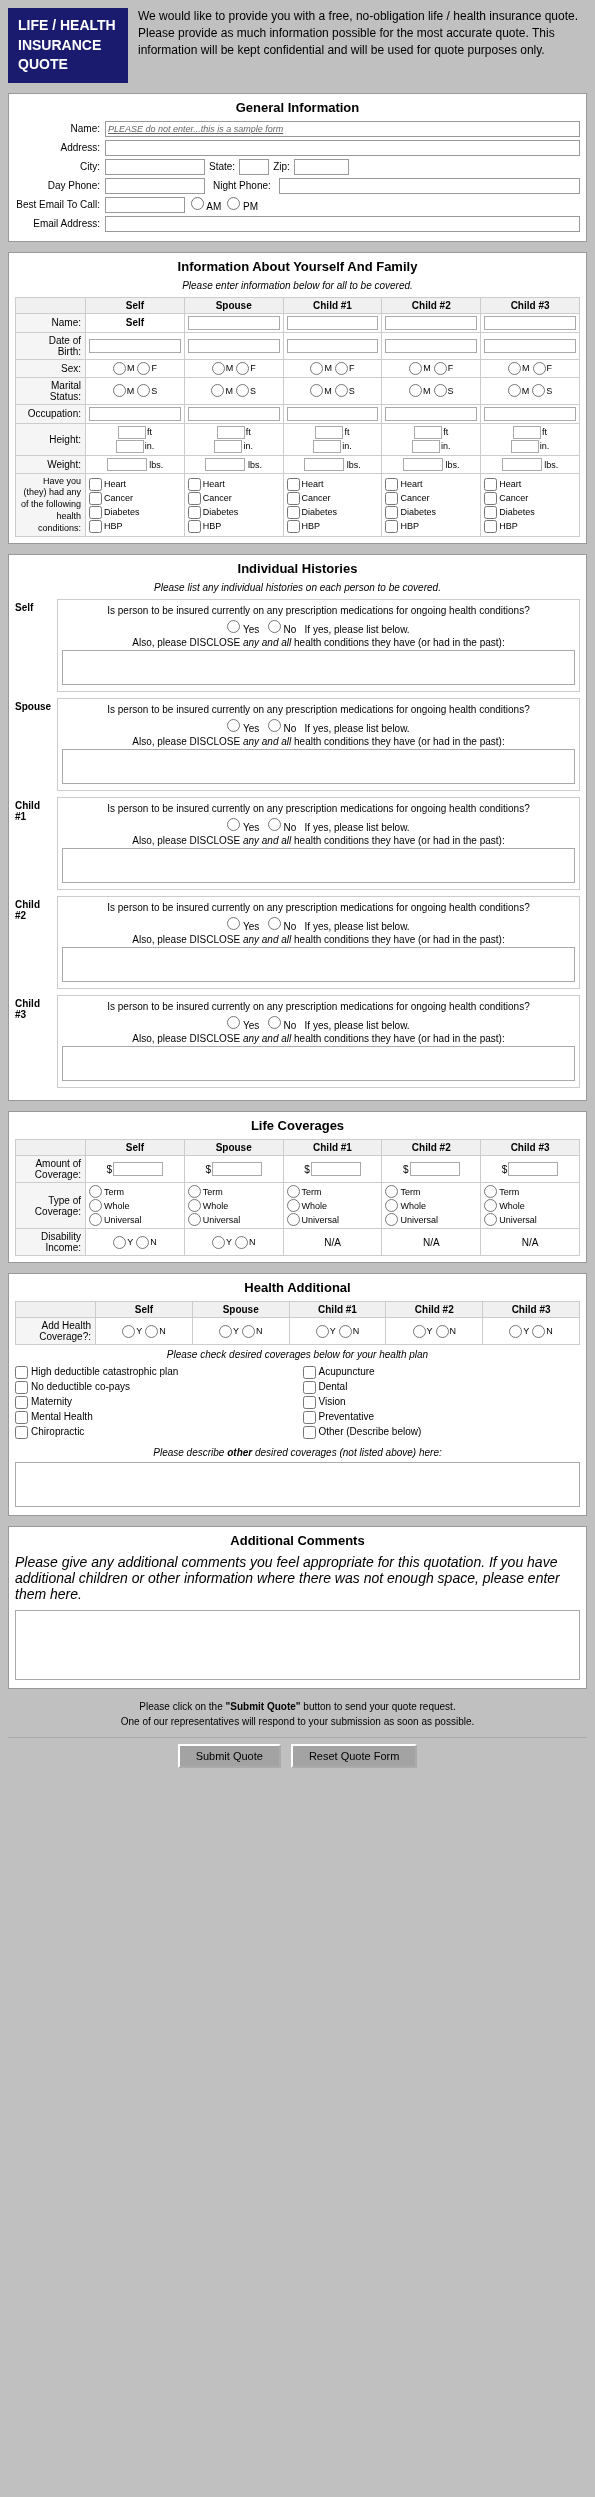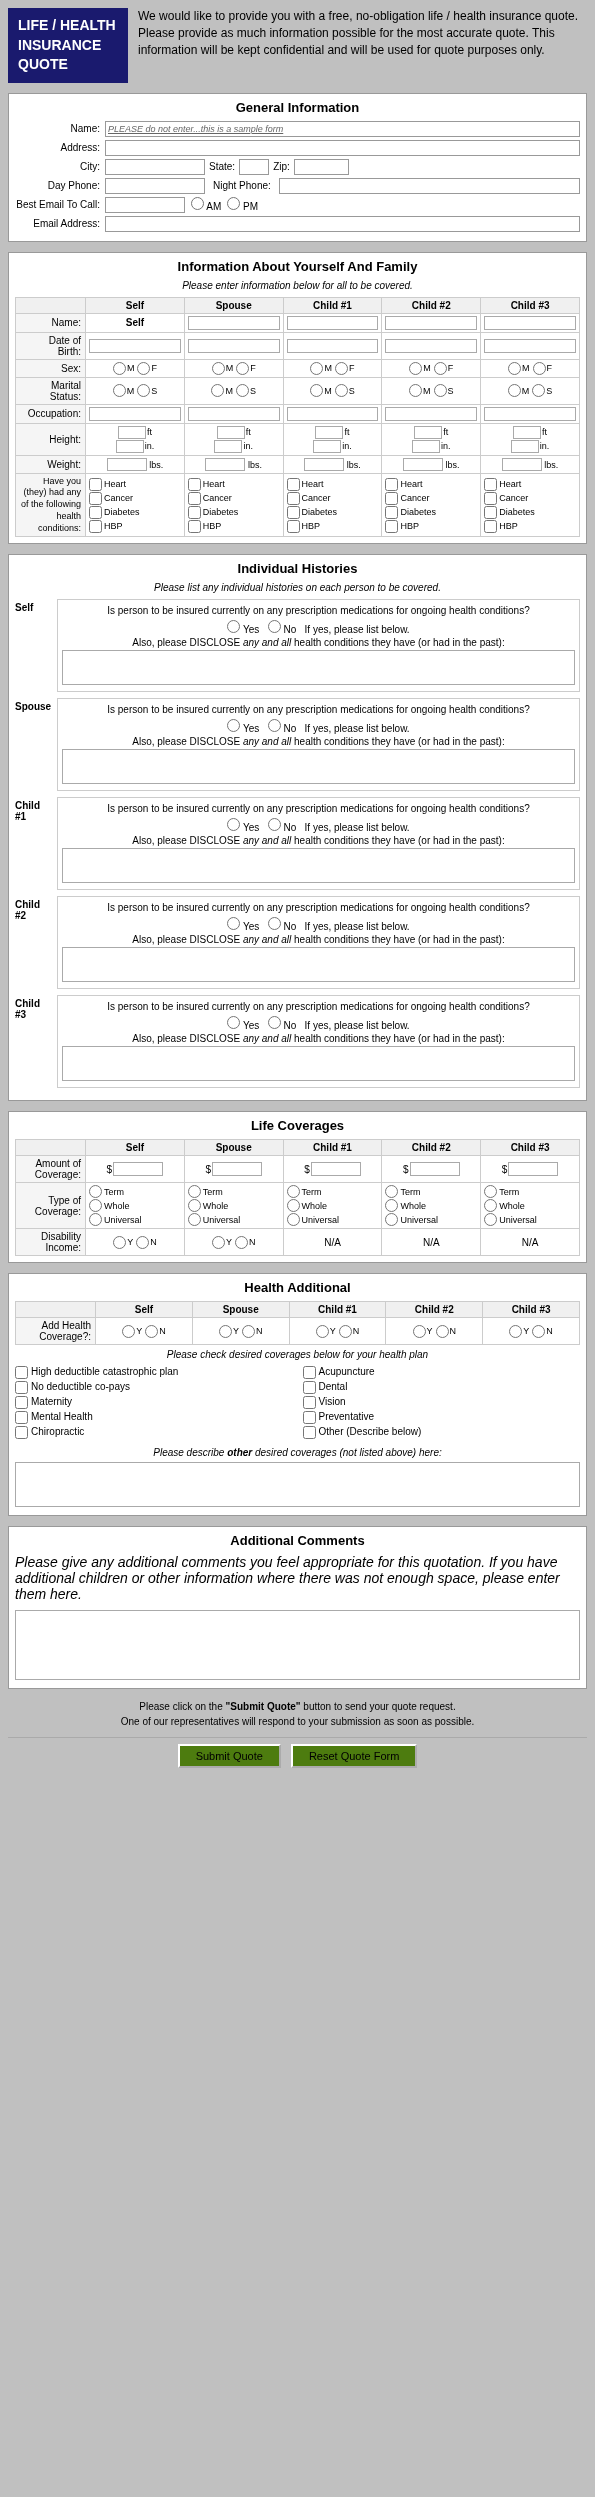--- a/index.html
+++ b/index.html
@@ -271,21 +271,21 @@
     }
     .footer-buttons {
       display: flex;
       justify-content: center;
       gap: 10px;
       margin-top: 6px;
     }
     .footer-buttons button {
       padding: 4px 16px;
       font-size: 11px;
-      background: #4d7c0f;
+      background: #a3a3a3;
       border: 2px outset #fff;
       cursor: pointer;
     }
     .divider-line {
       border: none;
       border-top: 1px solid #aaa;
       margin: 4px 0;
     }
     input[type="text"], input[type="tel"] {
       font-size: 9px;

